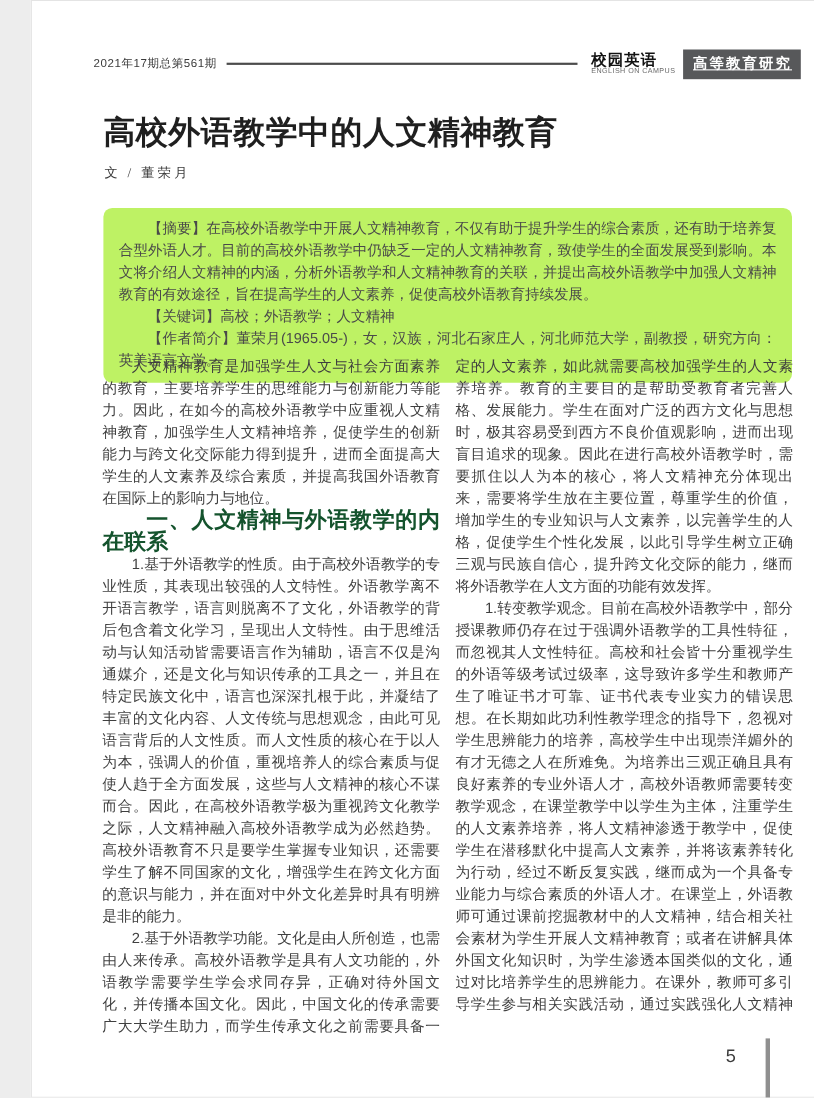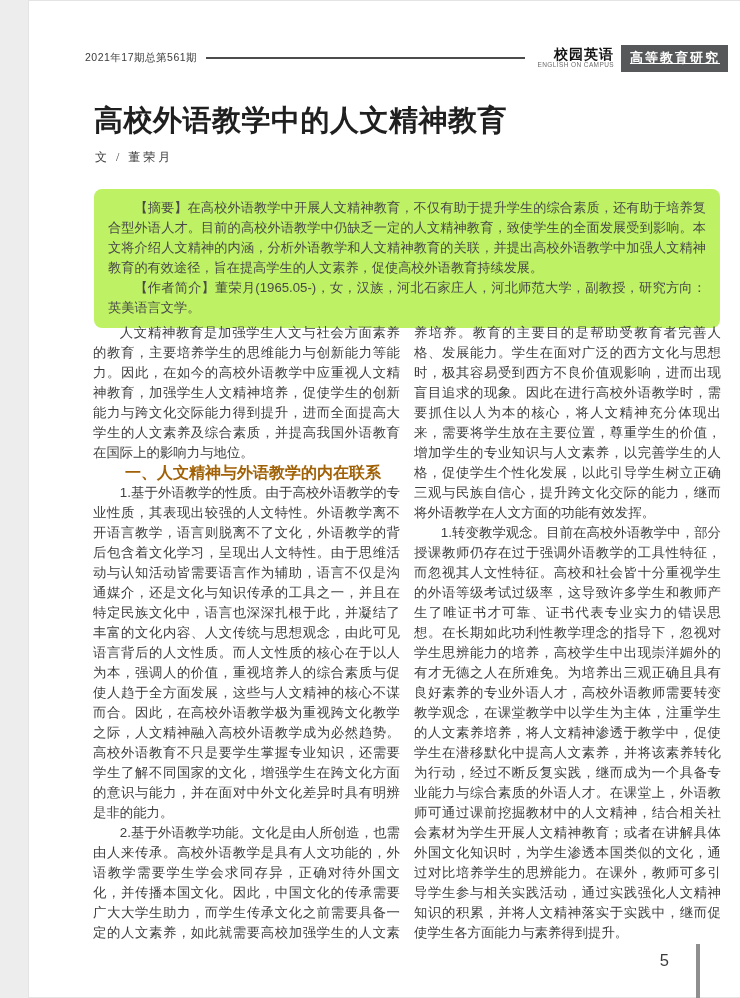--- a/index.html
+++ b/index.html
@@ -34,21 +34,21 @@
     letter-spacing: 0.5px;
     white-space: nowrap;
   }
   .head-rule {
     flex: 1;
     height: 2px;
     background: #4c4c4c;
     margin: 0 12px 0 9px;
   }
   .brand {
-    text-align: right;
+    text-align: left;
     margin-right: 7px;
     line-height: 1.05;
     white-space: nowrap;
   }
   .brand-name {
     display: block;
     font-size: 14px;
     font-weight: bold;
     color: #121212;
     letter-spacing: 1px;
@@ -128,24 +128,24 @@
     text-align: justify;
     overflow: hidden;
   }
   .article-body p {
     margin: 0;
     text-indent: 2em;
   }
   .article-body h4 {
     margin: 0;
     text-indent: 2em;
-    font-size: 16px;
+    font-size: 20px;
     line-height: 20px;
     font-weight: bold;
-    color: #a16207;
+    color: #14532d;
   }
 
   
   .page-number {
     position: absolute;
     right: 99px;
     bottom: 28px;
     font-size: 16.5px;
     color: #3c3c3c;
   }
@@ -171,20 +171,21 @@
       <span class="brand-sub">ENGLISH ON CAMPUS</span>
     </span>
     <span class="section-badge">高等教育研究</span>
   </div>
 
   <h1 class="article-title">高校外语教学中的人文精神教育</h1>
   <div class="byline">文 / 董荣月</div>
 
   <div class="abstract-box">
     <p>【摘要】在高校外语教学中开展人文精神教育，不仅有助于提升学生的综合素质，还有助于培养复合型外语人才。目前的高校外语教学中仍缺乏一定的人文精神教育，致使学生的全面发展受到影响。本文将介绍人文精神的内涵，分析外语教学和人文精神教育的关联，并提出高校外语教学中加强人文精神教育的有效途径，旨在提高学生的人文素养，促使高校外语教育持续发展。</p>
+    <p>【关键词】高校；外语教学；人文精神</p>
     <p>【作者简介】董荣月(1965.05-)，女，汉族，河北石家庄人，河北师范大学，副教授，研究方向：英美语言文学。</p>
   </div>
 
   <div class="article-body">
       <p>人文精神教育是加强学生人文与社会方面素养的教育，主要培养学生的思维能力与创新能力等能力。因此，在如今的高校外语教学中应重视人文精神教育，加强学生人文精神培养，促使学生的创新能力与跨文化交际能力得到提升，进而全面提高大学生的人文素养及综合素质，并提高我国外语教育在国际上的影响力与地位。</p>
       <h4>一、人文精神与外语教学的内在联系</h4>
       <p>1.基于外语教学的性质。由于高校外语教学的专业性质，其表现出较强的人文特性。外语教学离不开语言教学，语言则脱离不了文化，外语教学的背后包含着文化学习，呈现出人文特性。由于思维活动与认知活动皆需要语言作为辅助，语言不仅是沟通媒介，还是文化与知识传承的工具之一，并且在特定民族文化中，语言也深深扎根于此，并凝结了丰富的文化内容、人文传统与思想观念，由此可见语言背后的人文性质。而人文性质的核心在于以人为本，强调人的价值，重视培养人的综合素质与促使人趋于全方面发展，这些与人文精神的核心不谋而合。因此，在高校外语教学极为重视跨文化教学之际，人文精神融入高校外语教学成为必然趋势。高校外语教育不只是要学生掌握专业知识，还需要学生了解不同国家的文化，增强学生在跨文化方面的意识与能力，并在面对中外文化差异时具有明辨是非的能力。</p>
       <p>2.基于外语教学功能。文化是由人所创造，也需由人来传承。高校外语教学是具有人文功能的，外语教学需要学生学会求同存异，正确对待外国文化，并传播本国文化。因此，中国文化的传承需要广大大学生助力，而学生传承文化之前需要具备一定的人文素养，如此就需要高校加强学生的人文素养培养。教育的主要目的是帮助受教育者完善人格、发展能力。学生在面对广泛的西方文化与思想时，极其容易受到西方不良价值观影响，进而出现盲目追求的现象。因此在进行高校外语教学时，需要抓住以人为本的核心，将人文精神充分体现出来，需要将学生放在主要位置，尊重学生的价值，增加学生的专业知识与人文素养，以完善学生的人格，促使学生个性化发展，以此引导学生树立正确三观与民族自信心，提升跨文化交际的能力，继而将外语教学在人文方面的功能有效发挥。</p>
       <p>1.转变教学观念。目前在高校外语教学中，部分授课教师仍存在过于强调外语教学的工具性特征，而忽视其人文性特征。高校和社会皆十分重视学生的外语等级考试过级率，这导致许多学生和教师产生了唯证书才可靠、证书代表专业实力的错误思想。在长期如此功利性教学理念的指导下，忽视对学生思辨能力的培养，高校学生中出现崇洋媚外的有才无德之人在所难免。为培养出三观正确且具有良好素养的专业外语人才，高校外语教师需要转变教学观念，在课堂教学中以学生为主体，注重学生的人文素养培养，将人文精神渗透于教学中，促使学生在潜移默化中提高人文素养，并将该素养转化为行动，经过不断反复实践，继而成为一个具备专业能力与综合素质的外语人才。在课堂上，外语教师可通过课前挖掘教材中的人文精神，结合相关社会素材为学生开展人文精神教育；或者在讲解具体外国文化知识时，为学生渗透本国类似的文化，通过对比培养学生的思辨能力。在课外，教师可多引导学生参与相关实践活动，通过实践强化人文精神知识的积累，并将人文精神落实于实践中，继而促使学生各方面能力与素养得到提升。</p>
     </div>

